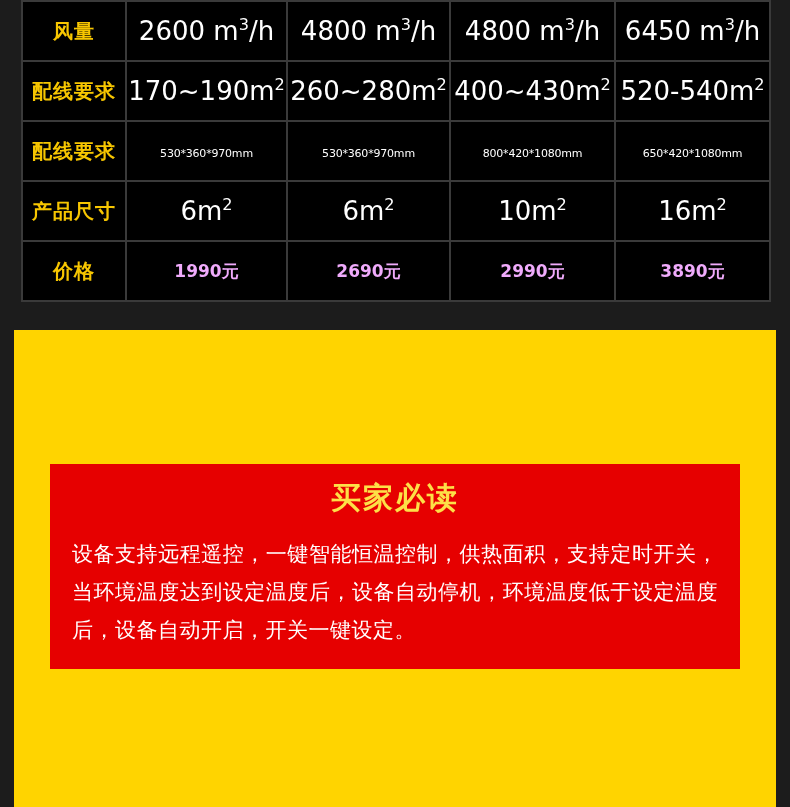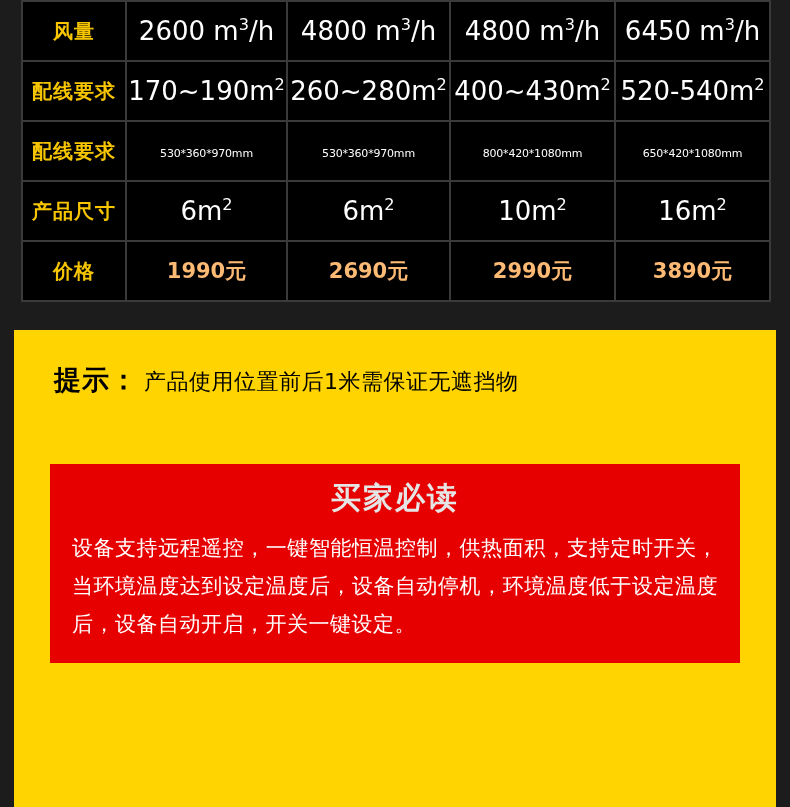--- a/index.html
+++ b/index.html
@@ -61,23 +61,23 @@
     font-size: 11px;
     font-weight: normal;
     letter-spacing: -0.2px;
   }
   .cellval sup {
     font-size: 0.62em;
     vertical-align: super;
     line-height: 0;
   }
   .price {
-    font-size: 21px;
+    font-size: 17px;
     font-weight: bold;
-    color: #fdba74;
+    color: #f0abfc;
   }
 
   
   .notice {
     position: absolute;
     left: 14px;
     top: 330px;
     width: 762px;
     height: 477px;
     background: #ffd400;
@@ -108,25 +108,25 @@
     position: absolute;
     left: 36px;
     top: 134px;
     width: 690px;
     background: #e60000;
     box-sizing: border-box;
     padding: 14px 22px 20px 22px;
   }
   .red-title {
     text-align: center;
-    color: #e5e5e5;
+    color: #fde047;
     font-size: 30px;
     font-weight: bold;
     letter-spacing: 2px;
-    margin-bottom: 10px;
+    margin-bottom: 16px;
   }
   .red-body {
     color: #ffffff;
     font-size: 21px;
     line-height: 38px;
     letter-spacing: 0.5px;
     text-align: justify;
   }
 </style>
 </head>
@@ -176,24 +176,20 @@
         <td><span class="price">1990元</span></td>
         <td><span class="price">2690元</span></td>
         <td><span class="price">2990元</span></td>
         <td><span class="price">3890元</span></td>
       </tr>
     </tbody>
   </table>
 
   <div class="notice">
 
-    <div class="tip-row">
-      <span class="tip-label">提示：</span>
-      <span class="tip-text">产品使用位置前后1米需保证无遮挡物</span>
-    </div>
 
     <div class="red-box">
       <div class="red-title">买家必读</div>
       <div class="red-body">设备支持远程遥控，一键智能恒温控制，供热面积，支持定时开关，当环境温度达到设定温度后，设备自动停机，环境温度低于设定温度后，设备自动开启，开关一键设定。</div>
     </div>
 
   </div>
 </div>
 
 </body></html>

